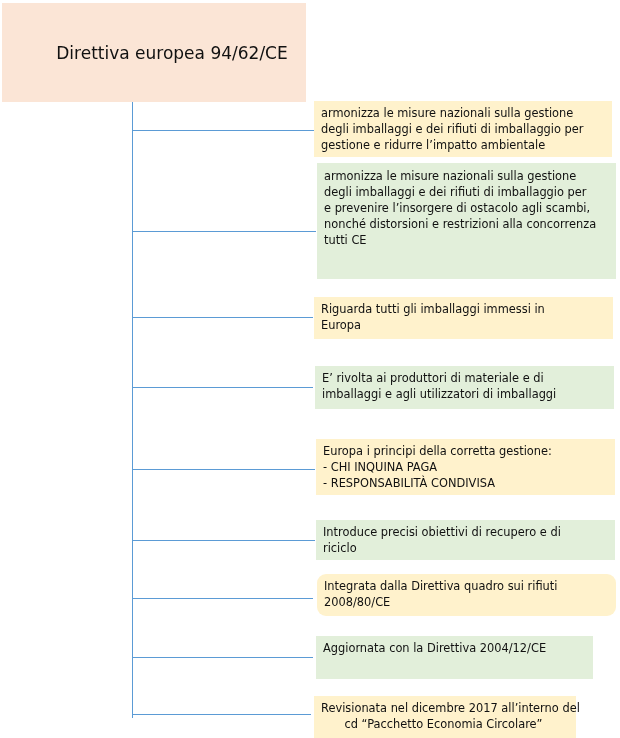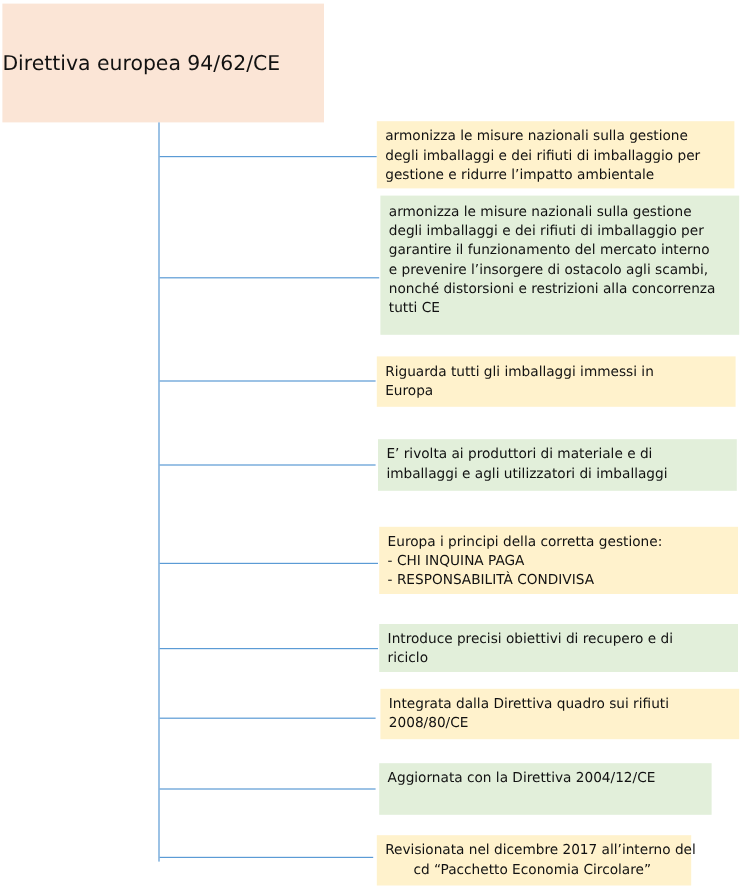--- a/index.html
+++ b/index.html
@@ -1,19 +1,19 @@
 <!DOCTYPE html>
 <html><head>
   <meta charset="utf-8">
   <style>
     html, body { margin:0; padding:0; background:#ffffff; }
     body { width:620px; height:738px; position:relative; overflow:hidden;
            font-family:"DejaVu Sans", "Liberation Sans", sans-serif; color:#111; }
     .root { position:absolute; left:2px; top:3px; width:268px; height:99px;
-            background:#fbe5d6; display:flex; align-items:center; justify-content:flex-start; }
+            background:#fbe5d6; display:flex; align-items:center; justify-content:center;padding-left:36px; }
     .root span { font-size:17px; color:#111; letter-spacing:0; }
     .vline { position:absolute; left:132px; top:102px; width:1px; height:616px; background:#5b9bd5; }
     .hline { position:absolute; left:133px; height:1px; background:#5b9bd5; }
     .box { position:absolute; box-sizing:border-box; padding:4px 10px 4px 7px;
            font-size:11.4px; line-height:16px; color:#111; }
     .yellow { background:#fff2cc; }
     .green { background:#e2efda; }
     .box div { white-space:nowrap; }
   </style>
 </head>
@@ -37,21 +37,20 @@
 
 <div class="box yellow" style="left:314px;top:101px;width:298px;height:56px;">
   <div>armonizza le misure nazionali sulla gestione</div>
   <div>degli imballaggi e dei rifiuti di imballaggio per</div>
   <div>gestione e ridurre l’impatto ambientale</div>
 </div>
 
 <div class="box green" style="left:317px;top:163px;width:299px;height:116px;padding-top:5px;">
   <div>armonizza le misure nazionali sulla gestione</div>
   <div>degli imballaggi e dei rifiuti di imballaggio per</div>
-  <div>garantire il funzionamento del mercato interno</div>
   <div>e prevenire l’insorgere di ostacolo agli scambi,</div>
   <div>nonché distorsioni e restrizioni alla concorrenza</div>
   <div>tutti CE</div>
 </div>
 
 <div class="box yellow" style="left:314px;top:297px;width:299px;height:42px;">
   <div>Riguarda tutti gli imballaggi immessi in</div>
   <div>Europa</div>
 </div>
 
@@ -64,21 +63,21 @@
   <div>Europa i principi della corretta gestione:</div>
   <div>- CHI INQUINA PAGA</div>
   <div>- RESPONSABILITÀ CONDIVISA</div>
 </div>
 
 <div class="box green" style="left:316px;top:520px;width:299px;height:40px;">
   <div>Introduce precisi obiettivi di recupero e di</div>
   <div>riciclo</div>
 </div>
 
-<div class="box yellow" style="left:317px;top:574px;width:299px;height:42px;">
+<div class="box yellow" style="left:317px;top:574px;width:299px;height:42px;border-radius:9px;">
   <div>Integrata dalla Direttiva quadro sui rifiuti</div>
   <div>2008/80/CE</div>
 </div>
 
 <div class="box green" style="left:316px;top:636px;width:277px;height:43px;">
   <div>Aggiornata con la Direttiva 2004/12/CE</div>
 </div>
 
 <div class="box yellow" style="left:314px;top:696px;width:262px;height:45px;text-align:center;">
   <div>Revisionata nel dicembre 2017 all’interno del</div>

